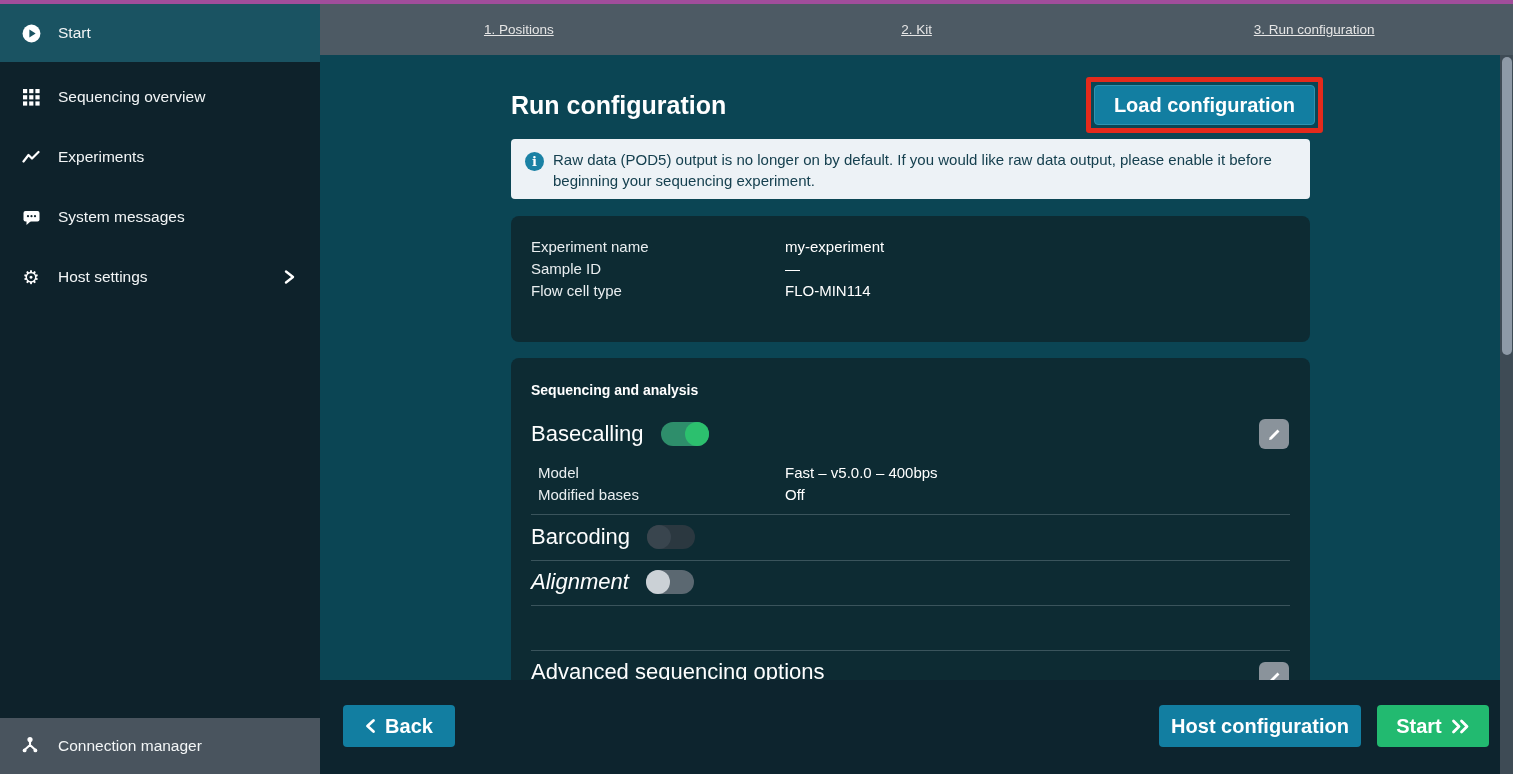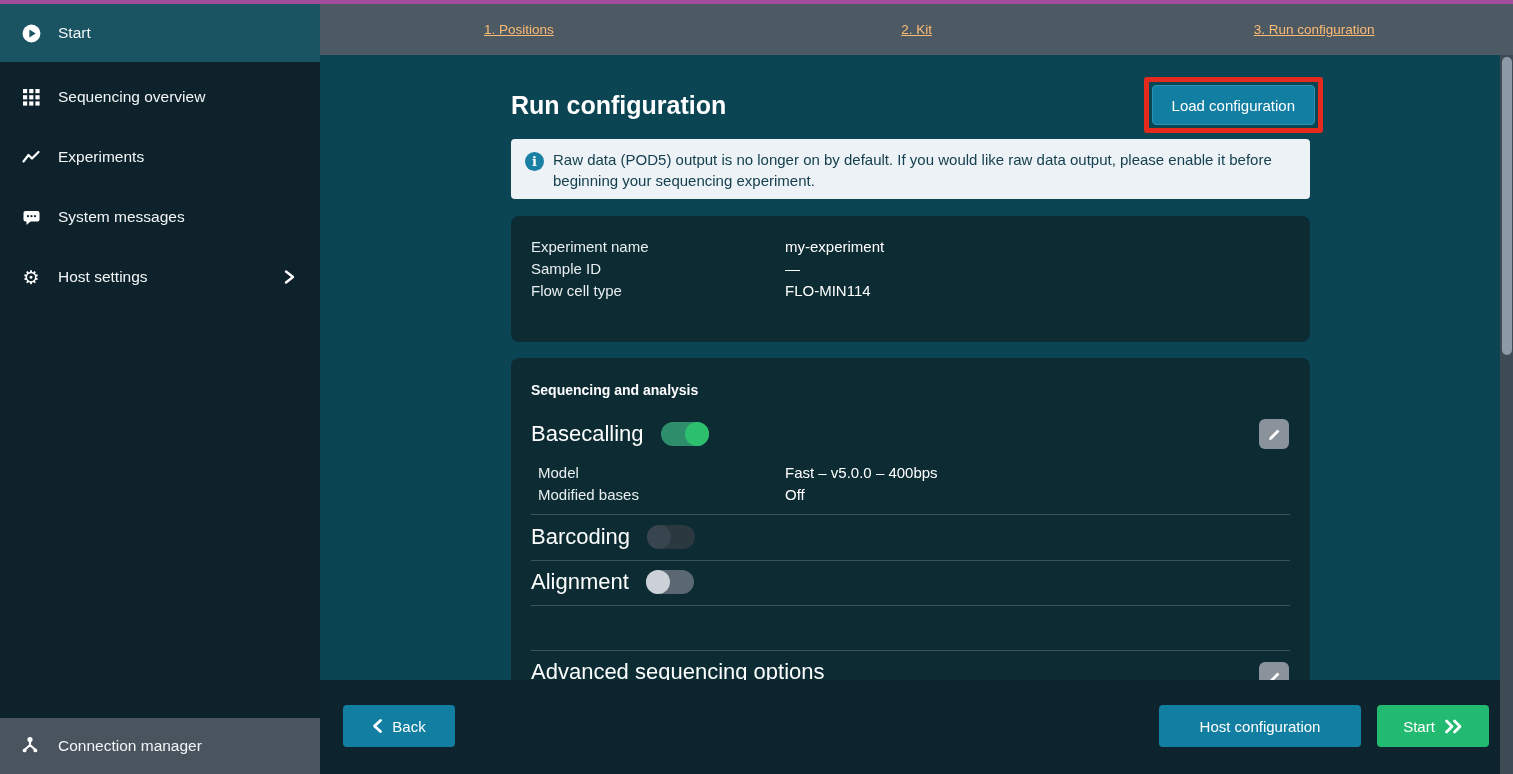--- a/index.html
+++ b/index.html
@@ -6,21 +6,21 @@
   html,body { background:#081c23; }
   body { font-family:"Liberation Sans", sans-serif; }
   #app { position:relative; width:1513px; height:774px; overflow:hidden; background:#0B4554; color:#fff; }
 
   
   .topline { position:absolute; top:0; left:0; width:1513px; height:4px; background:#A14D9B; z-index:60; }
 
   
   .header { position:absolute; top:4px; left:320px; width:1193px; height:51px; background:#4D5A64; display:flex; z-index:30; }
   .step-cell { flex:1; display:flex; align-items:center; justify-content:center; }
-  .step-link { color:#fdba74; font-size:13.5px; text-decoration:underline; cursor:pointer; }
+  .step-link { color:#e5e5e5; font-size:13.5px; text-decoration:underline; cursor:pointer; }
 
   
   .sidebar { position:absolute; top:4px; left:0; width:320px; height:770px; background:#0E222B; z-index:40; }
   .side-item { position:absolute; left:0; width:320px; height:48px; display:flex; align-items:center; cursor:pointer; }
   .side-item .ic { width:20px; height:20px; margin-left:21px; display:flex; align-items:center; justify-content:center; }
   .side-item .lbl { margin-left:17px; font-size:15.5px; color:#F2F5F6; }
   .side-start { top:0; height:58px; background:#1A5362; }
   .side-seq  { top:69px; }
   .side-exp  { top:129px; }
   .side-msg  { top:189px; }
@@ -30,21 +30,21 @@
   .conn-row { position:absolute; bottom:0; left:0; width:320px; height:56px; background:#49545E; display:flex; align-items:center; cursor:pointer; }
   .conn-row .ic { width:20px; height:20px; margin-left:21px; }
   .conn-row .lbl { margin-left:17px; font-size:15.5px; color:#F2F5F6; }
 
   
   .content { position:absolute; left:320px; top:55px; width:1180px; height:625px; background:#0B4554; overflow:hidden; z-index:10; }
 
   .title-row { position:absolute; top:21px; left:191px; width:799px; height:58px; display:flex; align-items:center; justify-content:space-between; }
   .page-title { font-size:25px; font-weight:bold; color:#fff; }
   .red-wrap { border:5px solid #E42A1C; border-radius:3px; padding:3px; margin-right:-13px; }
-  .btn { border:none; border-radius:4px; color:#fff; font-family:"Liberation Sans", sans-serif; font-weight:normal; font-size:15px; cursor:pointer; display:flex; align-items:center; justify-content:center; gap:9px; }
+  .btn { border:none; border-radius:4px; color:#fff; font-family:"Liberation Sans", sans-serif; font-weight:bold; font-size:20px; cursor:pointer; display:flex; align-items:center; justify-content:center; gap:9px; }
   .btn-blue { background:#127EA1; }
   .load-btn { height:40px; padding:0 19px; border:1px solid #2F93B2; }
 
   .banner { position:absolute; top:84px; left:191px; width:799px; height:60px; background:#EDF2F6; border-radius:4px; display:flex; padding:10px 14px; }
   .info-ic { flex:0 0 auto; width:19px; height:19px; border-radius:50%; background:#1A81A4; color:#fff; font-size:13px; font-weight:bold; display:flex; align-items:center; justify-content:center; margin-top:3px; font-family:"DejaVu Serif", serif; }
   .banner-text { margin-left:9px; color:#16404F; font-size:15px; line-height:21px; }
 
   .panel { position:absolute; left:191px; width:799px; background:#0D2B33; border-radius:8px; }
   .details-panel { top:161px; height:126px; padding:20px 20px 0 20px; }
   .d-row { height:22px; line-height:22px; font-size:15px; }
@@ -218,21 +218,21 @@
 
       <div class="t-row" style="top:165px;">
         <span class="t-label">Barcoding</span>
         <span class="toggle state-off-disabled">
             <span class="knob"></span>
           </span>
       </div>
 
       <div class="divider" style="top:202px;"></div>
 
-      <div class="t-row" style="top:210px;">
+      <div class="t-row" style="top:210px;font-style:italic;">
         <span class="t-label">Alignment</span>
         <span class="toggle state-off">
             <span class="knob"></span>
           </span>
       </div>
 
       <div class="divider" style="top:247px;"></div>
 
 
       <div class="divider" style="top:292px;"></div>

